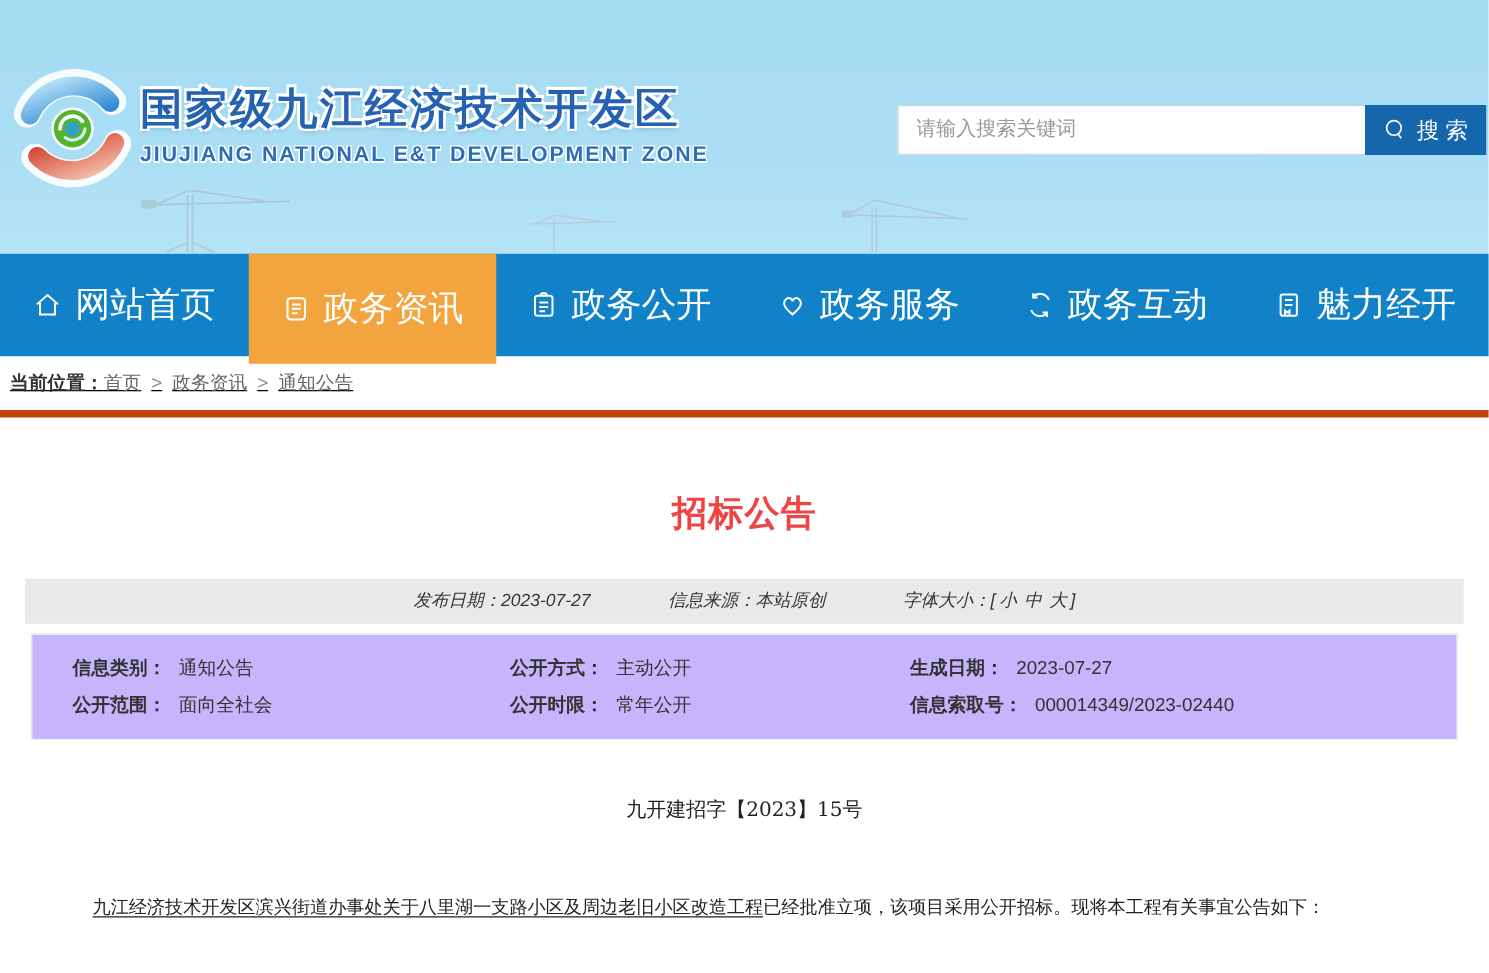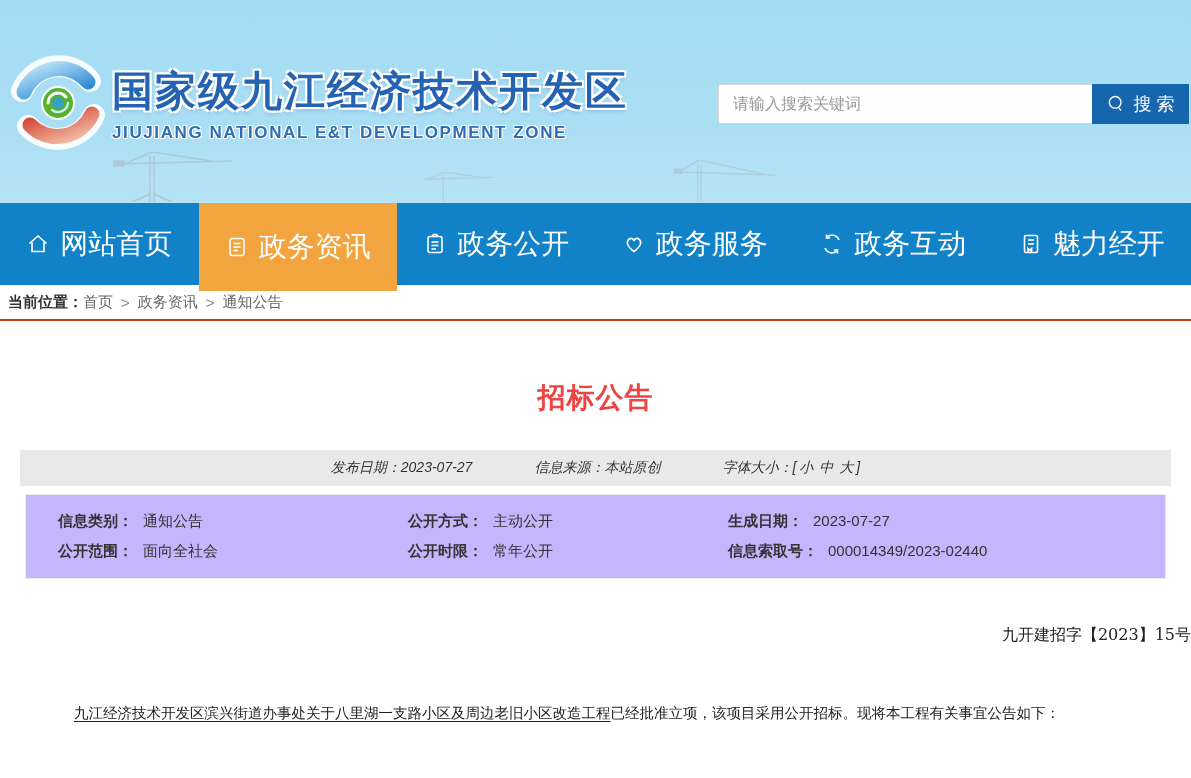--- a/index.html
+++ b/index.html
@@ -4,21 +4,21 @@
 <style>
   * { margin:0; padding:0; box-sizing:border-box; }
   html,body { width:1191px; height:778px; overflow:hidden; background:#fff;
               font-family:"Liberation Sans","DejaVu Sans",sans-serif; }
 
   
   .site-header { position:relative; width:100%; height:203px;
                  background:linear-gradient(180deg,#a5dcf4 0%,#aadef4 60%,#b6e3f6 100%); }
   .logo-wrap { position:absolute; left:8px; top:53px; width:100px; height:100px; }
   .brand { position:absolute; left:112px; top:64px; }
-  .brand-cn { font-size:41px; font-weight:bold; letter-spacing:2px; color:#2563b2;
+  .brand-cn { font-size:34px; font-weight:bold; letter-spacing:2px; color:#2563b2;
               text-shadow:-2px -2px 0 #fff, 2px -2px 0 #fff, -2px 2px 0 #fff, 2px 2px 0 #fff, 0 3px 4px rgba(60,110,170,.35);
               font-family:"DejaVu Serif","Liberation Serif",serif; }
   .brand-en { margin-top:4px; font-size:17px; font-weight:bold; letter-spacing:1.6px; color:#2e6db6;
               text-shadow:-1px -1px 0 #fff,1px -1px 0 #fff,-1px 1px 0 #fff,1px 1px 0 #fff; }
   .search-box { position:absolute; right:2px; top:84px; width:471px; height:40px; display:flex; }
   .search-input { flex:1; height:40px; border:1px solid #d6d6d6; border-right:none; background:#fff;
                   padding:0 14px; font-size:16px; color:#333; outline:none; }
   .search-input::placeholder { color:#999; }
   .search-btn { width:97px; height:40px; border:none; background:#1566ad; color:#fff; font-size:18px;
                 display:flex; align-items:center; justify-content:center; gap:7px; cursor:pointer; }
@@ -26,37 +26,37 @@
 
   
   .main-nav { position:relative; width:100%; height:82px; background:#1182c8; display:flex; z-index:5; }
   .nav-item { width:198.5px; height:82px; display:flex; align-items:center; justify-content:center; gap:10px;
               color:#fff; font-size:28px; text-decoration:none; cursor:pointer; }
   .nav-item.active { background:#f2a43e; height:88px; }
   .nav-icon { display:flex; align-items:center; }
   .nav-icon svg { stroke:#fff; fill:none; stroke-width:1.6; }
 
   
-  .breadcrumb-bar { width:100%; height:36px; background:#fff; border-bottom:2px solid #c2410c;
-                    display:flex; align-items:center; padding-left:8px; font-size:15px; }
+  .breadcrumb-bar { width:100%; height:49px; background:#fff; border-bottom:6px solid #c2410c;
+                    display:flex; align-items:center; padding-left:8px; font-size:15px;text-decoration:underline; }
   .crumb-label { font-weight:bold; color:#333; }
   .crumb-link { color:#666; text-decoration:none; cursor:pointer; }
   .crumb-sep { color:#888; margin:0 8px; }
 
   
   .page-title { margin-top:58px; text-align:center; font-size:28px; font-weight:bold; color:#ef4444; letter-spacing:1px; }
   .meta-bar { margin:33px 20px 0 20px; height:36px; background:#e9e9e9; display:flex;
               align-items:center; justify-content:center; gap:62px; font-size:14px; color:#333;font-style:italic; }
   .meta-item b { font-weight:normal; }
   .fontsize-opt { cursor:pointer; margin:0 3px; color:#333; }
   .info-box { margin:8px 25px 0 25px; height:85px; background:#c4b5fd; border:1px solid #ececec;
               display:grid; grid-template-columns:350px 320px auto; grid-auto-rows:1fr;
               align-items:center; padding:12px 0 12px 32px; font-size:15px; color:#333; }
   .info-cell b { font-weight:bold; margin-right:10px; }
-  .doc-number { margin-top:46px; text-align:right; font-size:16px; color:#222;
+  .doc-number { margin-top:46px; text-align:center; font-size:16px; color:#222;
                 font-family:"DejaVu Serif","Liberation Serif",serif; }
   .article-body { margin:56px 45px 0 45px; font-size:14.5px; line-height:1.6; color:#222;
                   font-family:"DejaVu Serif","Liberation Serif",serif; text-indent:2em; }
   .article-body u { text-underline-offset:3px; }
 </style>
 </head>
 <body>
 
 <header class="site-header">
   <div class="logo-wrap">

